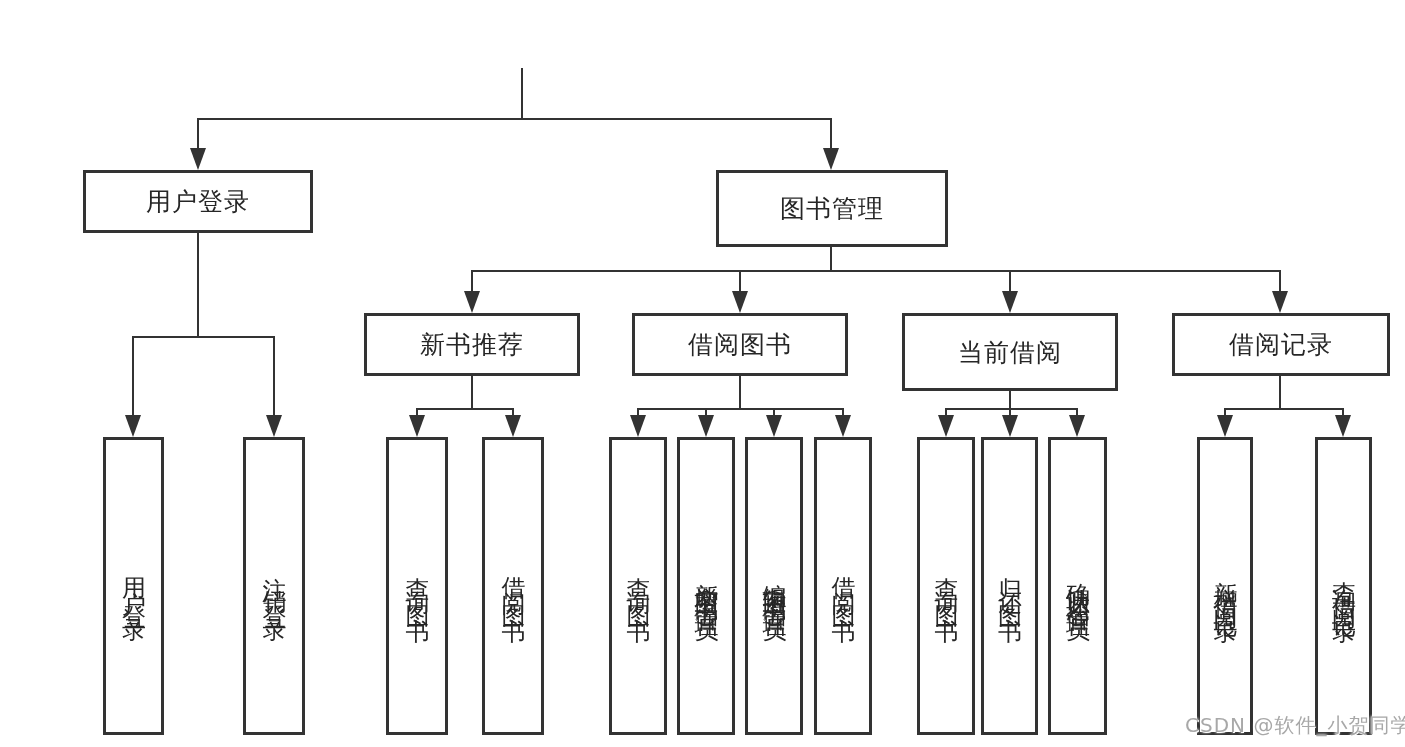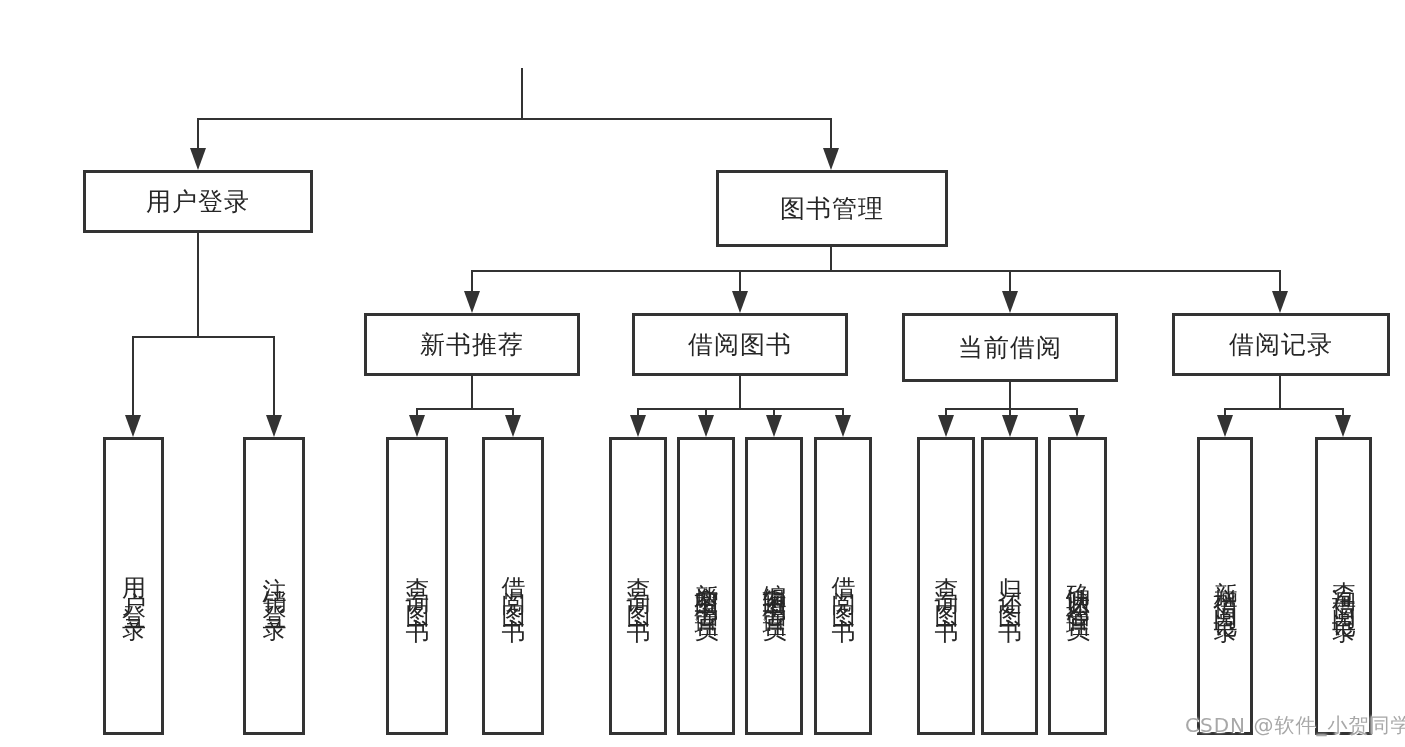--- a/index.html
+++ b/index.html
@@ -118,21 +118,21 @@
   <div class="node" style="left:716px;top:170px;width:232px;height:77px;">
     <span class="lbl">图书管理</span>
   </div>
 
   <div class="node" style="left:364px;top:313px;width:216px;height:63px;">
     <span class="lbl">新书推荐</span>
   </div>
   <div class="node" style="left:632px;top:313px;width:216px;height:63px;">
     <span class="lbl">借阅图书</span>
   </div>
-  <div class="node" style="left:902px;top:313px;width:216px;height:69px;">
+  <div class="node" style="left:902px;top:313px;width:216px;height:78px;">
     <span class="lbl">当前借阅</span>
   </div>
   <div class="node" style="left:1172px;top:313px;width:218px;height:63px;">
     <span class="lbl">借阅记录</span>
   </div>
 
   <div class="node vert" style="left:103px;top:437px;width:61px;height:298px;">
     <span class="lbl">用户登录</span>
   </div>
   <div class="node vert" style="left:243px;top:437px;width:62px;height:298px;">

